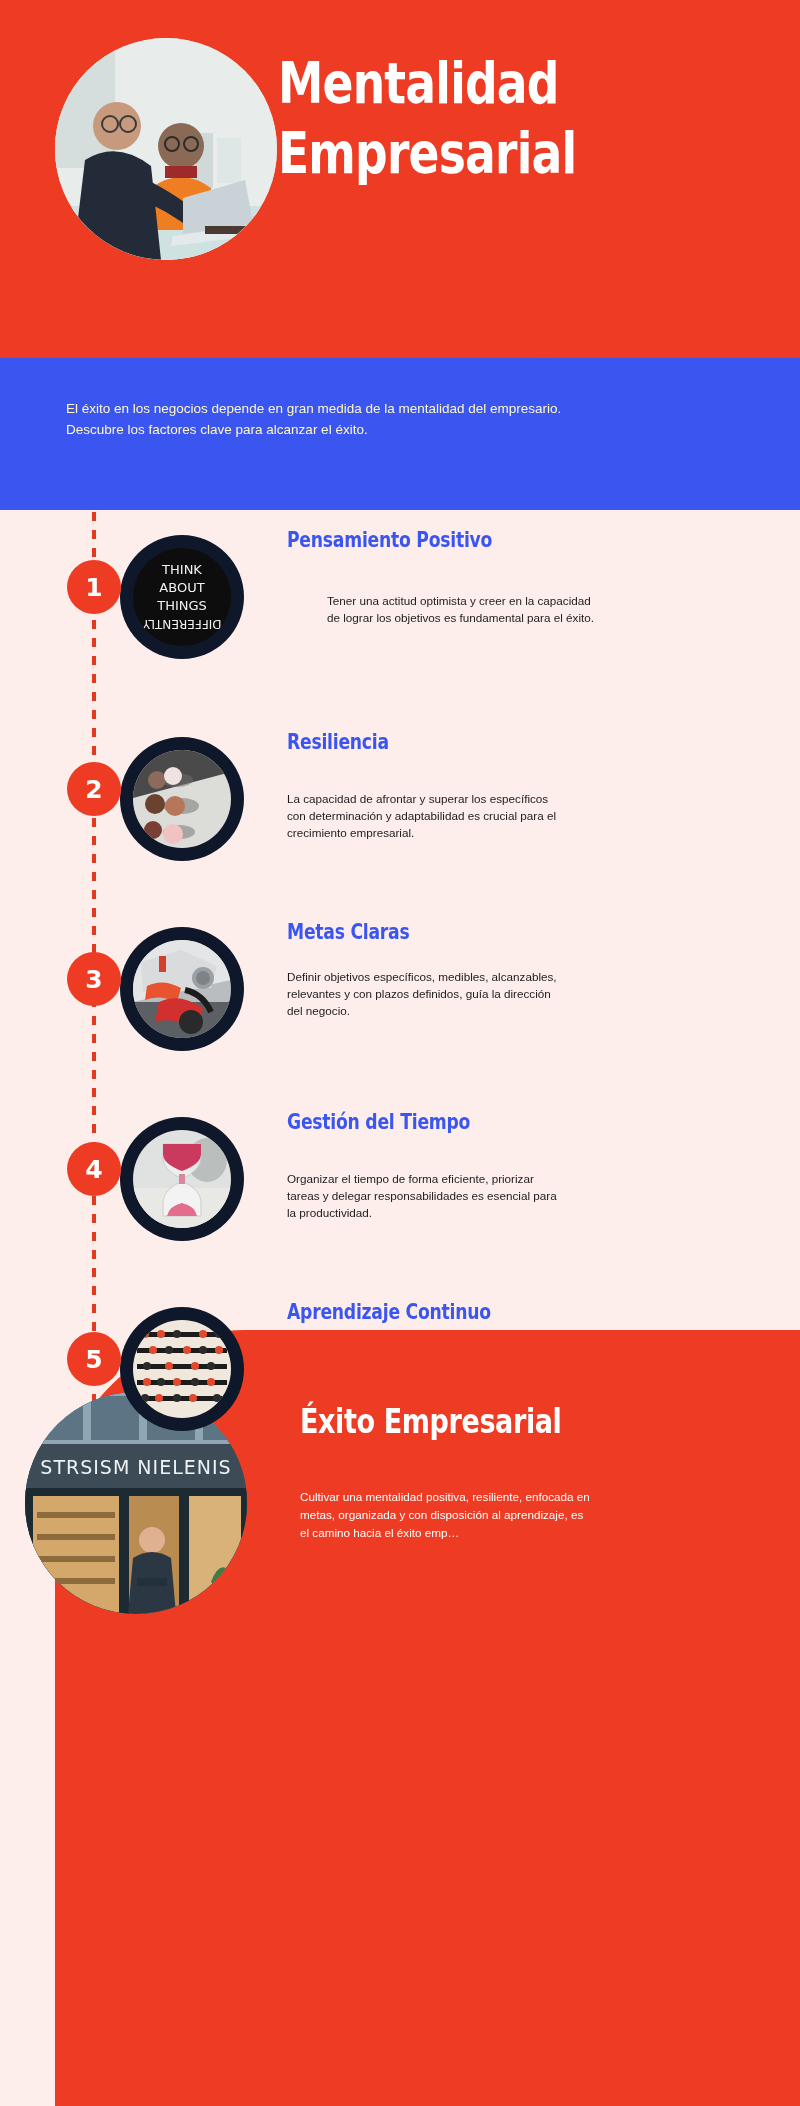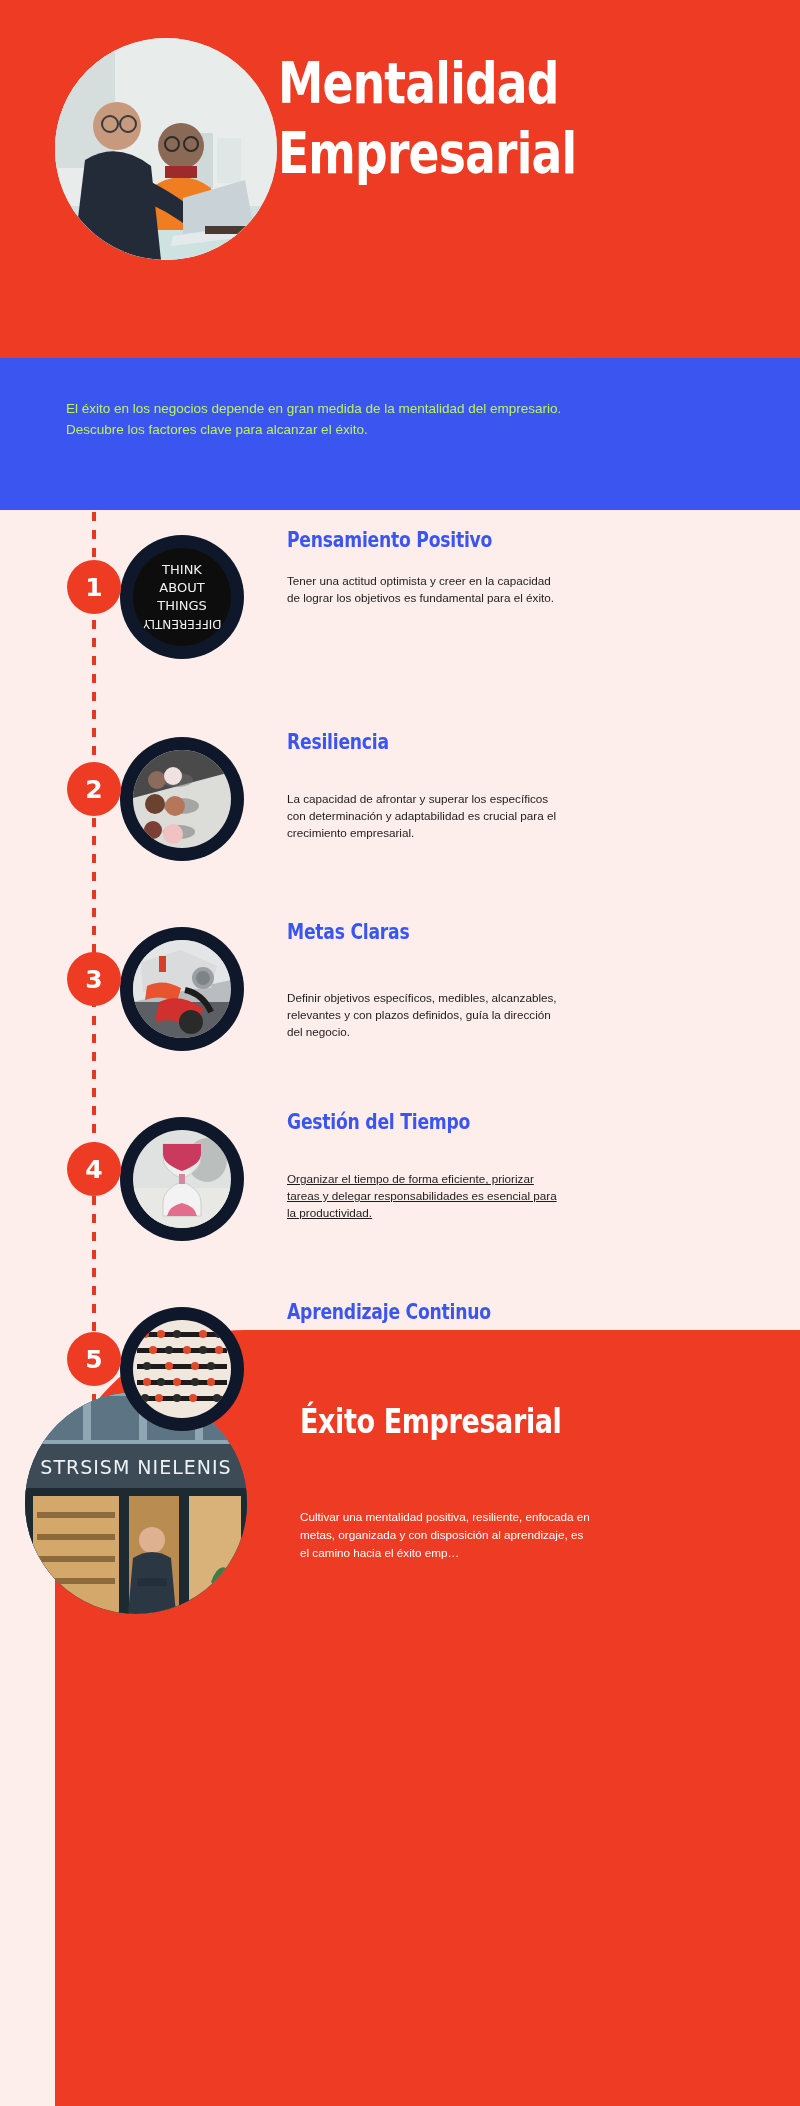--- a/index.html
+++ b/index.html
@@ -46,21 +46,21 @@
   }
   .header-title .l2 { display:block; }
 
   
   .intro {
     position:absolute; left:0; top:358px; width:800px; height:152px;
     background:#3B55F0;
   }
   .intro-text {
     position:absolute; left:66px; top:40px; width:520px;
-    color:#bef264; font-size:13.5px; line-height:21px;
+    color:#fef9c3; font-size:13.5px; line-height:21px;
   }
 
   
   .timeline-line {
     position:absolute; left:92px; top:512px;
     width:4px; height:1300px;
     background:repeating-linear-gradient(to bottom,#E03A20 0,#E03A20 9px,transparent 9px,transparent 18px);
   }
 
   
@@ -115,21 +115,21 @@
   .footer-title {
     position:absolute; left:300px; top:72px;
     color:#ffffff;
     font-family:"DejaVu Sans", sans-serif;
     font-weight:bold; font-size:33px; letter-spacing:-0.5px;
     transform:scaleX(0.82); transform-origin:left center;
     white-space:nowrap;
   }
   .footer-desc {
     position:absolute; left:300px; top:158px; width:290px;
-    color:#ffffff; font-size:11.7px; line-height:18px;margin-top:20px;
+    color:#ffffff; font-size:11.7px; line-height:18px;
   }
 </style>
 </head>
 <body>
 
 <div class="header">
   <div class="header-strip"></div>
   <div class="header-shape"></div>
 
   <div class="hero-photo">
@@ -178,21 +178,21 @@
       <svg viewBox="0 0 98 98" preserveAspectRatio="xMidYMid slice">
         <rect width="98" height="98" fill="#0d0d0d"></rect>
         <text x="49" y="26" fill="#f2f2f2" font-size="13" font-family="DejaVu Sans, sans-serif" text-anchor="middle">THINK</text>
         <text x="49" y="44" fill="#f2f2f2" font-size="13" font-family="DejaVu Sans, sans-serif" text-anchor="middle">ABOUT</text>
         <text x="49" y="62" fill="#f2f2f2" font-size="13" font-family="DejaVu Sans, sans-serif" text-anchor="middle">THINGS</text>
         <text x="49" y="80" fill="#f2f2f2" font-size="12" font-family="DejaVu Sans, sans-serif" text-anchor="middle" transform="rotate(180 49 76)">DIFFERENTLY</text>
       </svg>
     </div>
   </div>
   <div class="step-title" style="top:-32px;">Pensamiento Positivo</div>
-  <div class="step-desc" style="top:12px;">Tener una actitud optimista y creer en la capacidad de lograr los objetivos es fundamental para el éxito.</div>
+  <div class="step-desc" style="top:32px;margin-left:40px;">Tener una actitud optimista y creer en la capacidad de lograr los objetivos es fundamental para el éxito.</div>
 </div>
 
 <div class="step" style="top:762px;">
   <div class="step-badge" style="top:0px;">2</div>
   <div class="step-photo" style="top:-25px;">
     <div class="step-photo-inner">
       <svg viewBox="0 0 98 98" preserveAspectRatio="xMidYMid slice">
         <rect width="98" height="98" fill="#dcdcd8"></rect>
         <path d="M0 0 L98 0 L98 22 L0 48 Z" fill="#4a4a4a"></path>
         <ellipse cx="44" cy="30" rx="16" ry="7" fill="#6e6e6e" opacity=".5"></ellipse>
@@ -224,41 +224,41 @@
         <circle cx="70" cy="38" r="7" fill="#7d8387"></circle>
         <rect x="26" y="16" width="7" height="16" fill="#d4402a"></rect>
         <path d="M14 46 q16 -8 34 2 l-4 14 q-18 -8 -32 -2 z" fill="#e8542f"></path>
         <path d="M26 62 q20 -10 44 6 l-6 22 q-24 -14 -42 -8 z" fill="#d22f2f"></path>
         <circle cx="58" cy="82" r="12" fill="#2a2a2a"></circle>
         <path d="M52 50 q18 4 26 22" stroke="#1c1c1c" stroke-width="6" fill="none"></path>
       </svg>
     </div>
   </div>
   <div class="step-title" style="top:-32px;">Metas Claras</div>
-  <div class="step-desc" style="top:37px;">Definir objetivos específicos, medibles, alcanzables, relevantes y con plazos definidos, guía la dirección del negocio.</div>
+  <div class="step-desc" style="top:16px;">Definir objetivos específicos, medibles, alcanzables, relevantes y con plazos definidos, guía la dirección del negocio.</div>
 </div>
 
 <div class="step" style="top:1142px;">
   <div class="step-badge" style="top:0px;">4</div>
   <div class="step-photo" style="top:-25px;">
     <div class="step-photo-inner">
       <svg viewBox="0 0 98 98" preserveAspectRatio="xMidYMid slice">
         <rect width="98" height="98" fill="#dfe2e0"></rect>
         <rect x="0" y="58" width="98" height="40" fill="#e8e8e4"></rect>
         <ellipse cx="74" cy="30" rx="20" ry="22" fill="#9aa3a1" opacity=".55"></ellipse>
         <path d="M30 14 h38 v14 q0 12 -19 21 q-19 -9 -19 -21 z" fill="#f0f2f2" opacity=".8" stroke="#c4c9c9"></path>
         <path d="M30 14 h38 v10 q0 10 -19 17 q-19 -7 -19 -17 z" fill="#c93a5e"></path>
         <path d="M30 86 h38 v-14 q0 -12 -19 -21 q-19 9 -19 21 z" fill="#f4f6f6" opacity=".8" stroke="#c4c9c9"></path>
         <path d="M34 86 h30 q-2 -10 -15 -13 q-13 3 -15 13 z" fill="#e26d8c"></path>
         <rect x="46" y="44" width="6" height="10" fill="#d8889e"></rect>
       </svg>
     </div>
   </div>
   <div class="step-title" style="top:-32px;">Gestión del Tiempo</div>
-  <div class="step-desc" style="top:28px;text-decoration:underline;">Organizar el tiempo de forma eficiente, priorizar tareas y delegar responsabilidades es esencial para la productividad.</div>
+  <div class="step-desc" style="top:28px;">Organizar el tiempo de forma eficiente, priorizar tareas y delegar responsabilidades es esencial para la productividad.</div>
 </div>
 
 <div class="step" style="top:1332px;">
   <div class="step-badge" style="top:0px;">5</div>
   <div class="step-photo" style="top:-25px;">
     <div class="step-photo-inner">
       <svg viewBox="0 0 98 98" preserveAspectRatio="xMidYMid slice">
         <rect width="98" height="98" fill="#f0e8dc"></rect>
         <g fill="#1c1c1c">
           <rect x="4" y="12" width="90" height="5"></rect>

